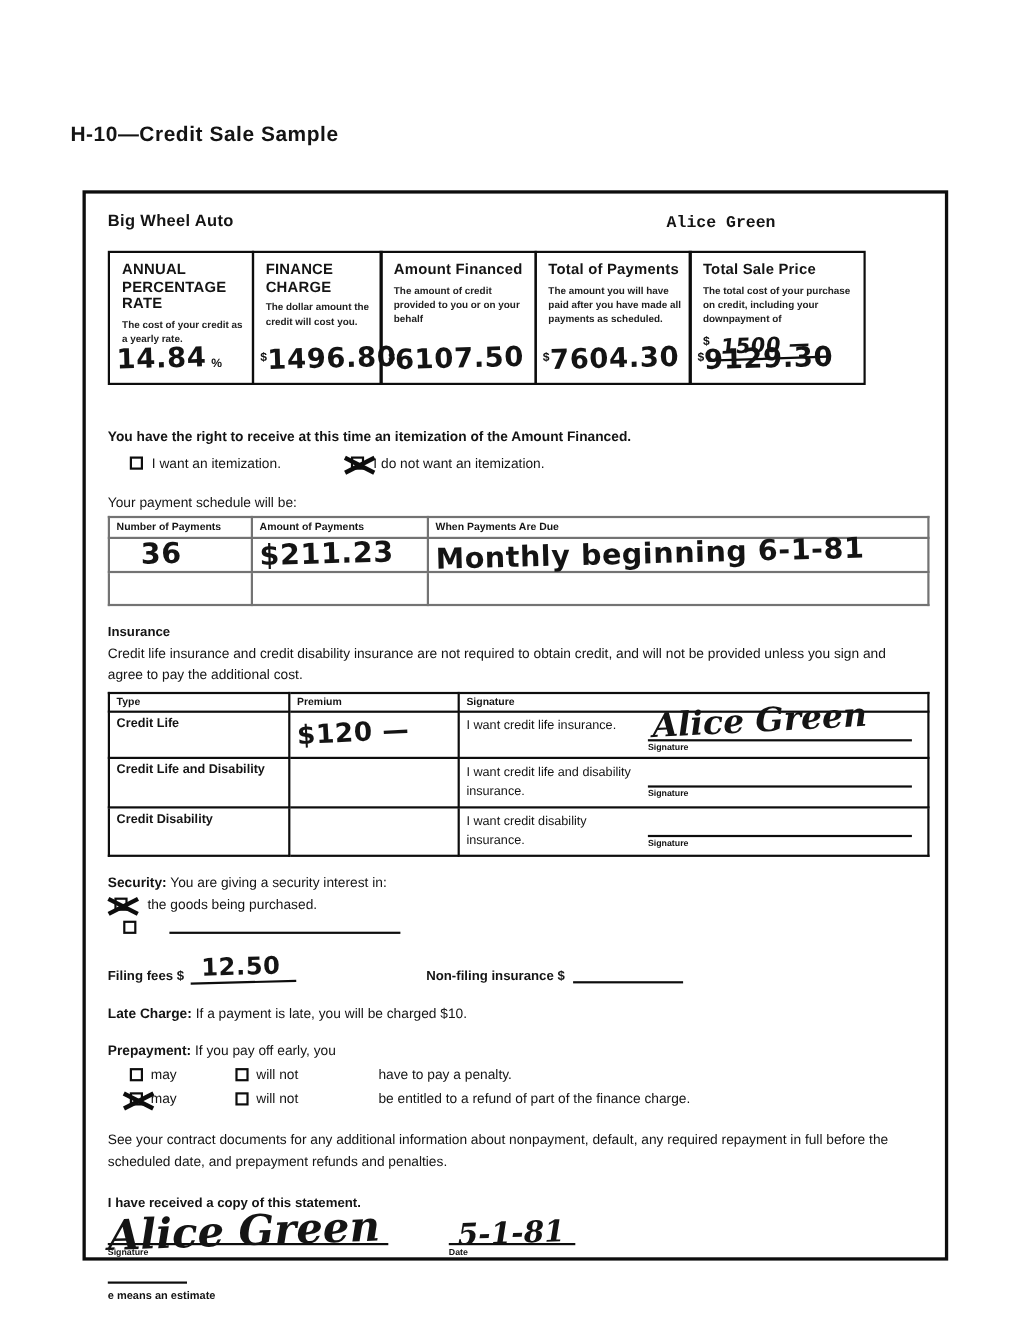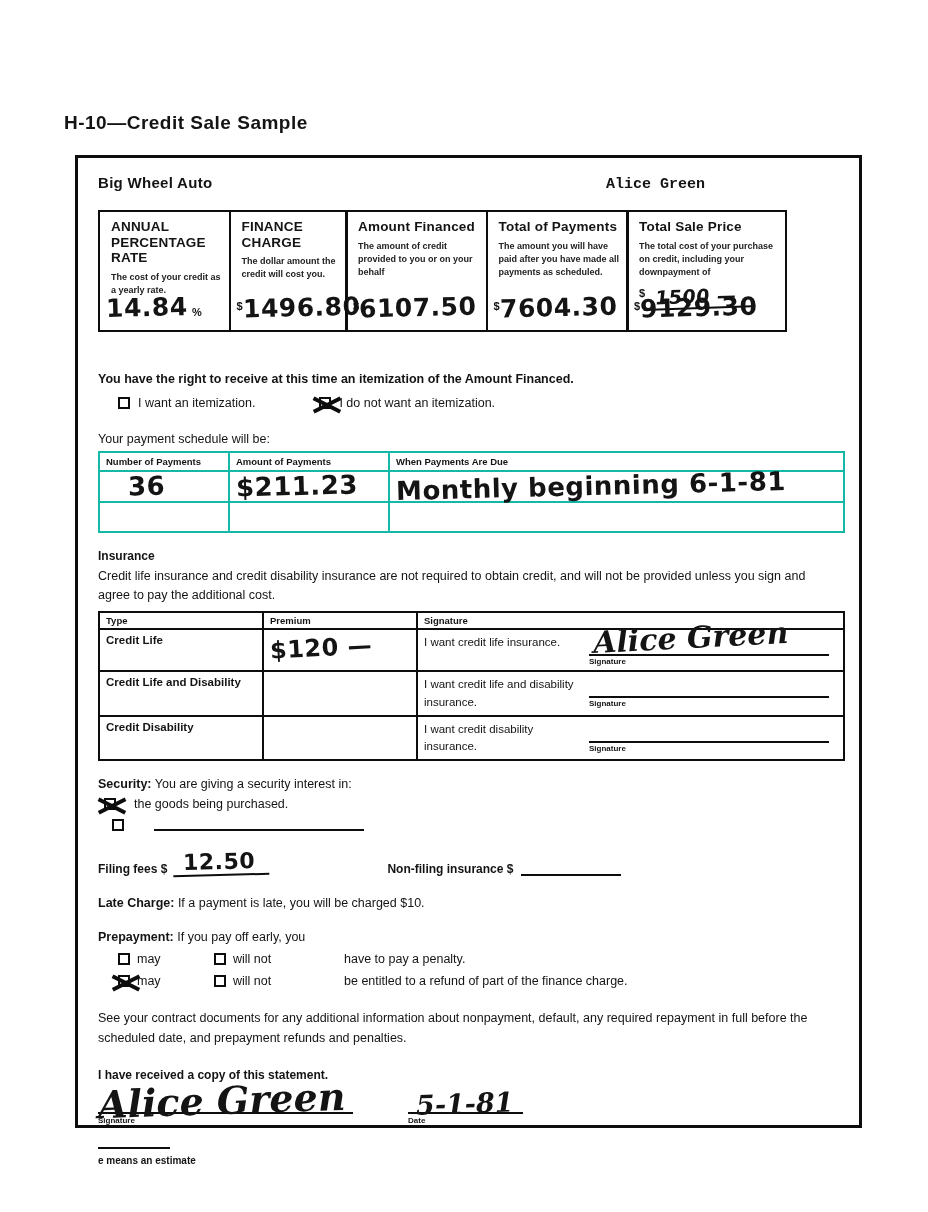--- a/index.html
+++ b/index.html
@@ -6,21 +6,21 @@
   body {
     width:928px; height:1212px; position:relative;
     background:#ffffff; color:#141414;
     font-family:"Liberation Sans", sans-serif;
   }
   .page-title {
     position:absolute; left:64px; top:112px;
     font-size:19px; font-weight:bold; letter-spacing:.5px;
   }
   .form-box {
-    position:absolute; left:75px; top:155px; width:787px; height:973px;
+    position:absolute; left:75px; top:173px; width:787px; height:973px;
     border:3px solid #0d0d0d; padding:16px 20px 0 20px;
   }
   .brand-row { position:relative; height:22px; }
   .brand { font-size:15px; font-weight:bold; letter-spacing:.3px; }
   .customer {
     position:absolute; left:508px; top:2px;
     font-family:"Liberation Mono", monospace; font-weight:bold; font-size:15px;
   }
   
   .fedrow { display:flex; margin-top:14px; width:697px; }
@@ -52,21 +52,21 @@
     left:-9px; top:4px;
   }
   .xed::before { transform:rotate(27deg); }
   .xed::after  { transform:rotate(-27deg); }
   .cb-label { margin-left:8px; }
   .gap60 { width:64px; flex:none; }
   
   .sched-intro { margin-top:22px; font-size:12.5px; }
   table { border-collapse:collapse; }
   .sched-table { margin-top:5px; width:747px; }
-  .sched-table th, .sched-table td { border:2px solid #14b8a6; text-align:left; }
+  .sched-table th, .sched-table td { border:2px solid #737373; text-align:left; }
   .sched-table th { font-size:9.5px; font-weight:bold; padding:3px 6px; }
   .sched-table td { padding:0 6px; }
   .col-num { width:130px; } .col-amt { width:160px; }
   .sched-val { font-size:26px; line-height:1.1; }
   .row-empty td { height:30px; }
   
   .ins-head { margin-top:16px; font-size:12px; font-weight:bold; }
   .ins-text { margin-top:4px; font-size:12.5px; line-height:1.55; }
   .ins-table { margin-top:6px; width:747px; }
   .ins-table th, .ins-table td { border:2px solid #0d0d0d; text-align:left; vertical-align:top; }

